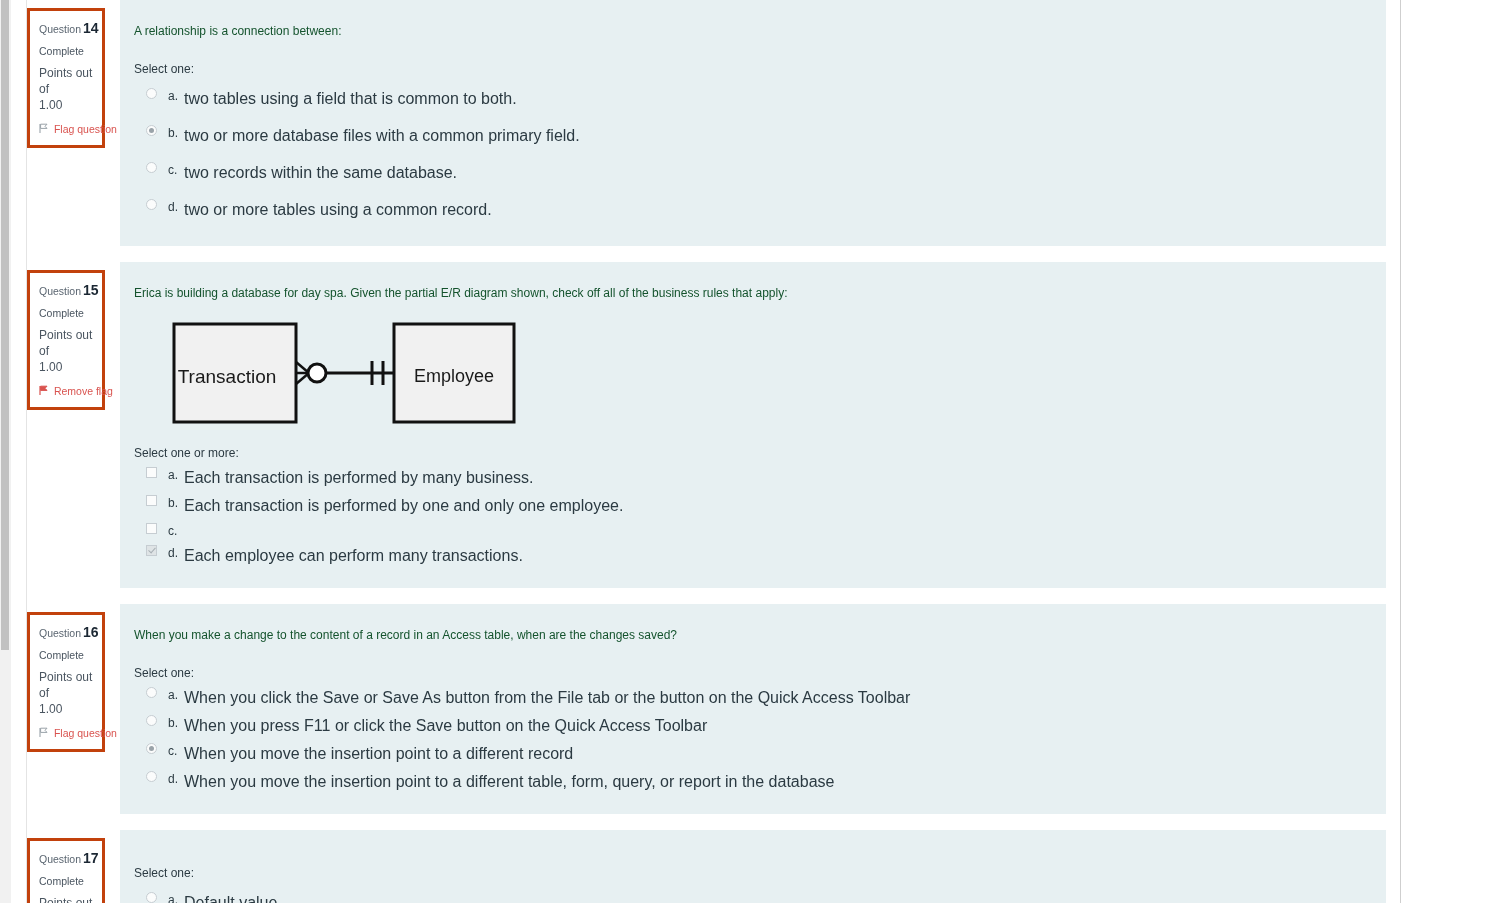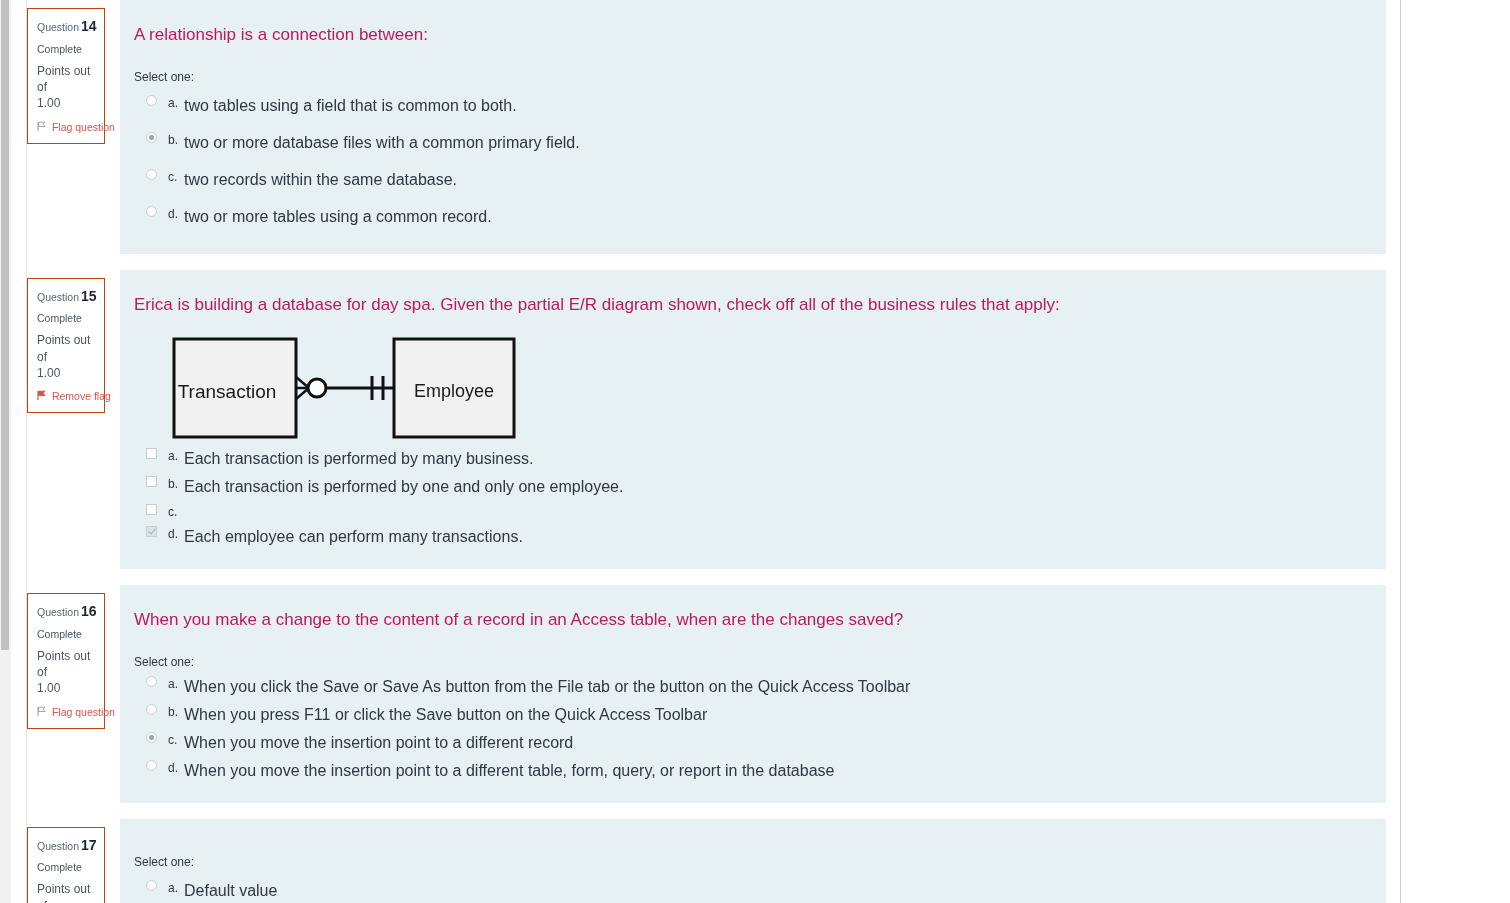--- a/index.html
+++ b/index.html
@@ -59,21 +59,21 @@
     position: relative;
     display: flex;
     align-items: flex-start;
     margin-bottom: 16px;
   }
 
   
   .qinfo {
     width: 78px;
     flex: 0 0 78px;
-    border: 1px solid #c2410c;
+    border: 3px solid #c2410c;
     background: #ffffff;
     padding: 7px 8px 7px 9px;
     box-sizing: border-box;
     margin-top: 8px;
     margin-right: 15px;
     line-height: 1.55;
   }
   .qinfo .qno {
     color: #5a6570;
     font-size: 10.5px;
@@ -111,22 +111,22 @@
 
   
   .qcontent {
     flex: 1 1 auto;
     background: #e7f0f2;
     padding: 14px 18px 18px 14px;
     box-sizing: border-box;
     min-height: 70px;
   }
   .qtext {
-    font-size: 17px;
-    color: #be185d;
+    font-size: 12px;
+    color: #14532d;
     line-height: 1.5;
     margin: 8px 0 0 0;
   }
   .selectlabel {
     font-size: 12px;
     color: #2b3a42;
     margin: 22px 0 4px 0;
   }
   .selectlabel.tight { margin-top: 16px; }
 
@@ -273,20 +273,21 @@
             <line x1="124" y1="51" x2="136" y2="51" stroke="#111111" stroke-width="2.5"></line>  
             <line x1="124" y1="40" x2="137" y2="51" stroke="#111111" stroke-width="2.5"></line>  
             <line x1="124" y1="62" x2="137" y2="51" stroke="#111111" stroke-width="2.5"></line>  
             <circle cx="145" cy="51" r="9" fill="#ffffff" stroke="#111111" stroke-width="3"></circle>  
             <line x1="200" y1="39" x2="200" y2="63" stroke="#111111" stroke-width="3"></line>  
             <line x1="211" y1="39" x2="211" y2="63" stroke="#111111" stroke-width="3"></line>
           </svg><div style="position:relative;margin-top:-92px;height:92px;pointer-events:none;">  
             <div style="position:absolute;left:0;top:28px;width:110px;text-align:center;font-size:19px;color:#1a1a1a;">Transaction</div>  
             <div style="position:absolute;left:224px;top:28px;width:116px;text-align:center;font-size:18px;color:#1a1a1a;">Employee</div>
           </div></div>  
+        <div class="selectlabel tight">Select one or more:</div>  
         <div class="answers">
           <div class="answer">
             <span class="ctl">
               <span class="checkbox"></span>
             </span>
             <span class="letter">a.</span>
             <span class="atext">Each transaction is performed by many business.</span>
           </div>
           <div class="answer">
             <span class="ctl">

